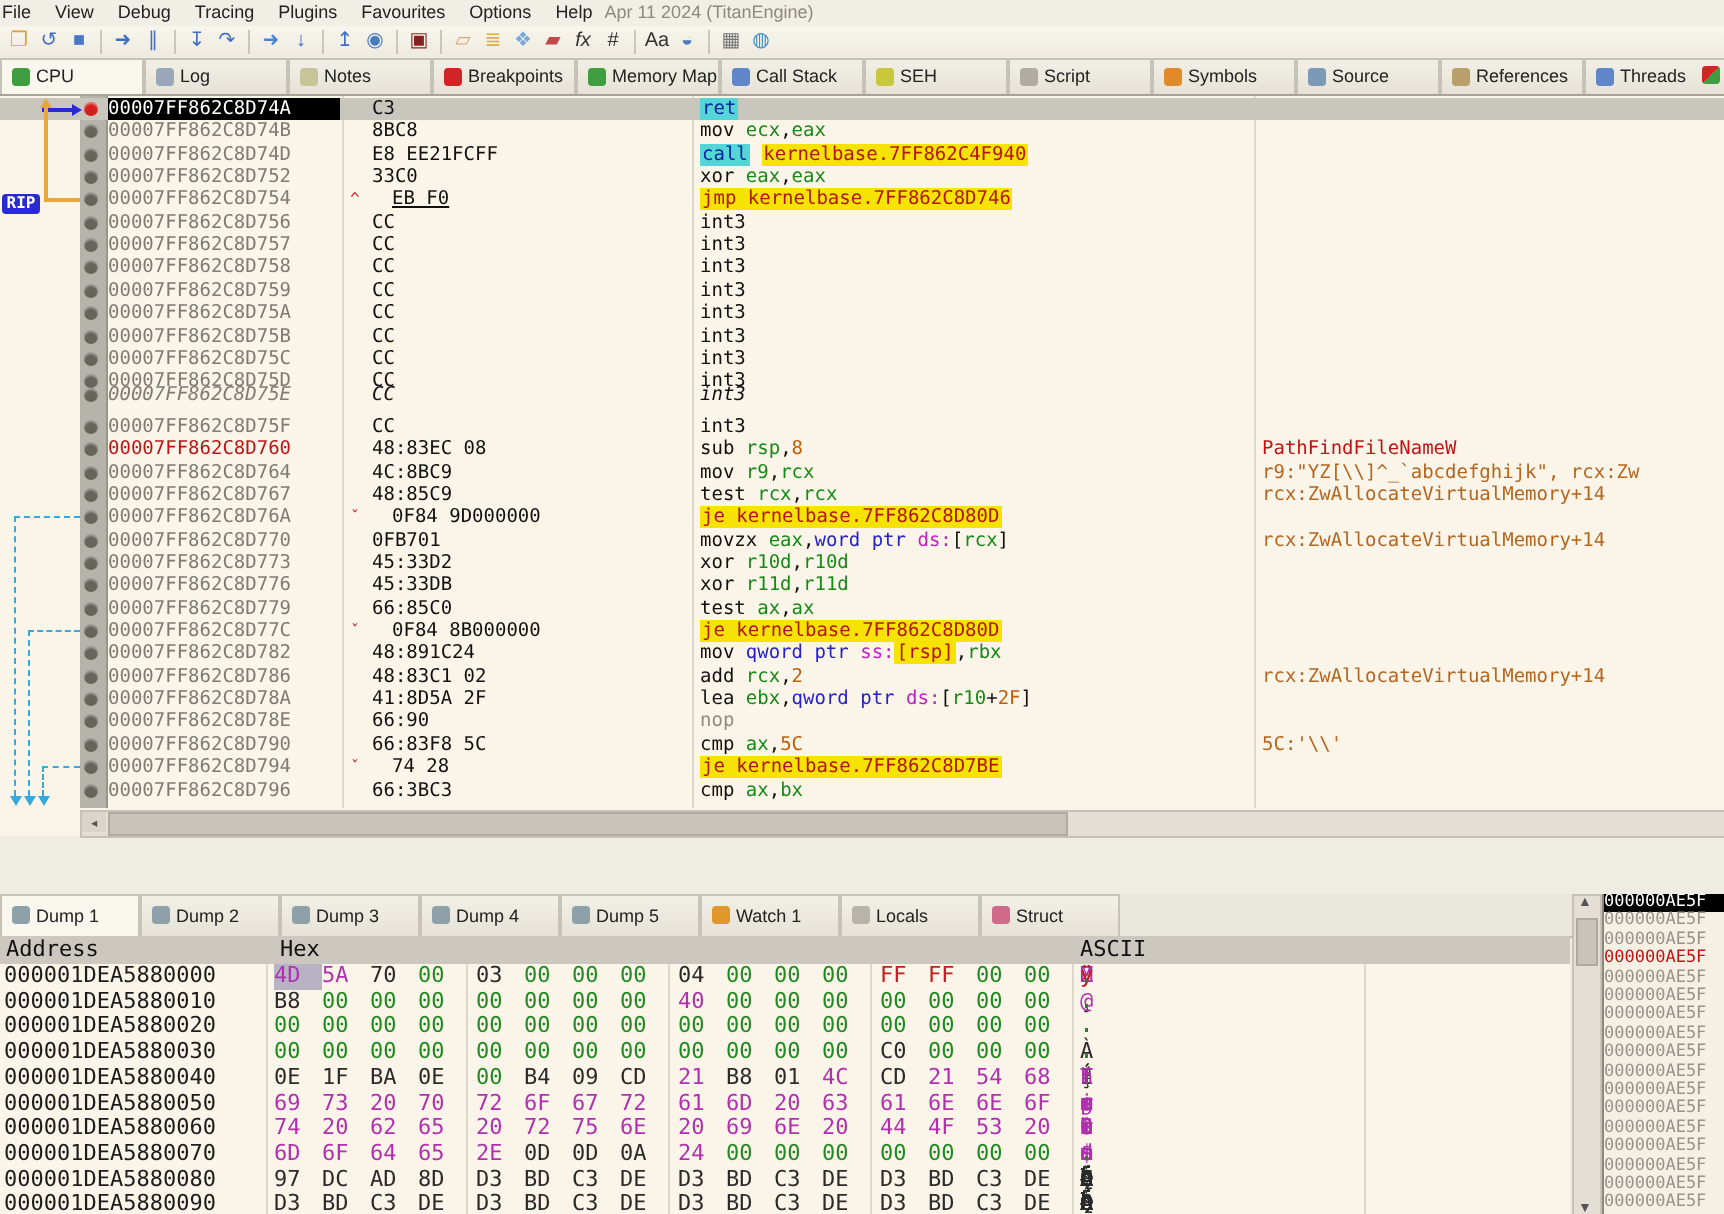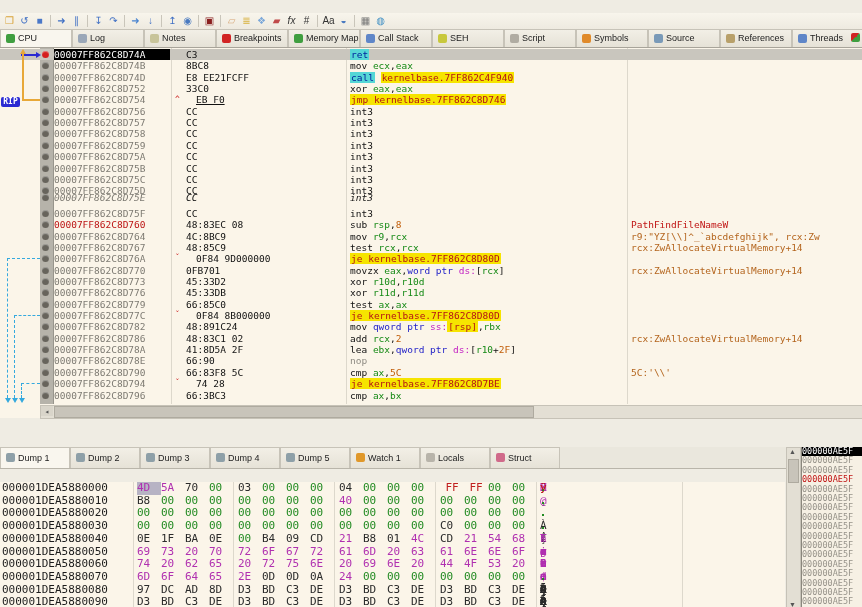--- a/index.html
+++ b/index.html
@@ -61,36 +61,37 @@
   
   #dumphead{position:absolute;left:0;top:468px;width:785px;height:14px;background:#ccc8bf;border-bottom:1px solid #b1ada3;font-size:11px;color:#111;}
   #dumphead span{position:absolute;top:0;}
   #dumpbody{position:absolute;left:0;top:482px;width:785px;height:125px;background:#fbf5e9;overflow:hidden;font-size:11px;}
   .hrow{position:absolute;left:0;width:785px;height:12.7px;line-height:12.8px;white-space:nowrap;cursor:default;}
   .haddr{position:absolute;left:2px;color:#1c1c1c;}
   .hbyte{position:absolute;width:24px;text-align:left;}
   .hasc{position:absolute;left:540px;letter-spacing:2.1px;}
   .hasc span{display:inline-block;width:0;letter-spacing:0;}
   .gsep{position:absolute;top:0;height:125px;width:1px;background:#ddd8cc;}
-  .b-g{color:#218a21;} .b-m{color:#b030b0;} .b-r{color:#c02020;text-align:center;} .b-k{color:#2b2b2b;}
+  .b-g{color:#218a21;} .b-m{color:#b030b0;} .b-r{color:#c02020;} .b-k{color:#2b2b2b;}
   .selbyte{background:#b7b3c4;}
   .hlMZ{background:#f6e400;}
   
   #dvscroll{position:absolute;left:786px;top:447px;width:13px;height:160px;background:#e3dfd4;border:1px solid #c6c2b7;font-size:7px;color:#555;text-align:center;}
   #dvthumb{position:absolute;left:1px;top:11px;width:9px;height:22px;background:#c8c4ba;border:1px solid #aeaa9f;}
   
   #stack{position:absolute;left:801px;top:447px;width:61px;height:160px;background:#f6f0e4;border-left:1px solid #8b877d;overflow:hidden;font-size:8.5px;}
   .srow{position:absolute;left:0;width:70px;height:9.4px;line-height:9.5px;color:#97938a;white-space:nowrap;cursor:default;}
   .srow.sel{background:#000;color:#fff;}
   .srow.red{color:#c01414;}
 </style>
 </head>
 <body>
 
 <div id="app">
+  <div id="menubar"><span class="mitem">File</span><span class="mitem">View</span><span class="mitem">Debug</span><span class="mitem">Tracing</span><span class="mitem">Plugins</span><span class="mitem">Favourites</span><span class="mitem">Options</span><span class="mitem">Help</span><span id="mdate">Apr 11 2024 (TitanEngine)</span></div>
   <div id="toolbar"><span class="ticon" style="color: rgb(217, 164, 60);">❐</span><span class="ticon" style="color: rgb(63, 111, 196);">↺</span><span class="ticon" style="color: rgb(74, 120, 200);">■</span><span class="tsep"></span><span class="ticon" style="color: rgb(63, 111, 196);">➜</span><span class="ticon" style="color: rgb(63, 111, 196);">∥</span><span class="tsep"></span><span class="ticon" style="color: rgb(63, 111, 196);">↧</span><span class="ticon" style="color: rgb(63, 111, 196);">↷</span><span class="tsep"></span><span class="ticon" style="color: rgb(74, 132, 208);">➜</span><span class="ticon" style="color: rgb(63, 111, 196);">↓</span><span class="tsep"></span><span class="ticon" style="color: rgb(63, 111, 196);">↥</span><span class="ticon" style="color: rgb(74, 122, 192);">◉</span><span class="tsep"></span><span class="ticon" style="color: rgb(138, 31, 31);">▣</span><span class="tsep"></span><span class="ticon" style="color: rgb(215, 168, 121);">▱</span><span class="ticon" style="color: rgb(215, 177, 60);">≣</span><span class="ticon" style="color: rgb(122, 167, 217);">❖</span><span class="ticon" style="color: rgb(192, 74, 74);">▰</span><span class="ticon" style="color: rgb(51, 51, 51); font-style: italic;">fx</span><span class="ticon" style="color: rgb(51, 51, 51);">#</span><span class="tsep"></span><span class="ticon" style="color: rgb(51, 51, 51);">Aa</span><span class="ticon" style="color: rgb(74, 122, 192);">◒</span><span class="tsep"></span><span class="ticon" style="color: rgb(119, 119, 119);">▦</span><span class="ticon" style="color: rgb(63, 143, 196);">◍</span></div>
   <div id="tabbar"><span class="tab active"><span class="ibox" style="background: rgb(63, 158, 63);"></span><span class="tl">CPU</span></span><span class="tab"><span class="ibox" style="background: rgb(154, 167, 184);"></span><span class="tl">Log</span></span><span class="tab"><span class="ibox" style="background: rgb(200, 196, 154);"></span><span class="tl">Notes</span></span><span class="tab"><span class="ibox" style="background: rgb(209, 36, 36);"></span><span class="tl">Breakpoints</span></span><span class="tab"><span class="ibox" style="background: rgb(63, 158, 63);"></span><span class="tl">Memory Map</span></span><span class="tab"><span class="ibox" style="background: rgb(95, 134, 200);"></span><span class="tl">Call Stack</span></span><span class="tab"><span class="ibox" style="background: rgb(200, 200, 60);"></span><span class="tl">SEH</span></span><span class="tab"><span class="ibox" style="background: rgb(176, 172, 162);"></span><span class="tl">Script</span></span><span class="tab"><span class="ibox" style="background: rgb(224, 138, 42);"></span><span class="tl">Symbols</span></span><span class="tab"><span class="ibox" style="background: rgb(122, 154, 184);"></span><span class="tl">Source</span></span><span class="tab"><span class="ibox" style="background: rgb(184, 160, 106);"></span><span class="tl">References</span></span><span class="tab"><span class="ibox" style="background: rgb(95, 134, 200);"></span><span class="tl">Threads</span></span><span style="position: absolute; right: 2px; top: 4px; width: 9px; height: 9px; background: linear-gradient(135deg, rgb(209, 36, 36) 50%, rgb(63, 158, 63) 50%); border-radius: 2px;"></span></div>
   <div id="disasm" class="mono">
     <div id="gutter"></div>
     <div class="vsep" style="left:171px"></div>
     <div class="vsep" style="left:346px"></div>
     <div class="vsep" style="left:627px"></div>
     <div id="drows">
         <div class="drow sel" style="top: 1px;">
           <span class="dot red"></span>
@@ -305,20 +306,25 @@
         <div class="hline" style="left: 21px; top: 335.15px; width: 19px; border-top: 1px dashed rgb(53, 169, 222);"></div>
         <div class="vline" style="left: 21px; top: 335.15px; height: 14.85px; border-left: 1px dashed rgb(53, 169, 222);"></div>
         <div class="cydn" style="left: 19px; top: 350px;"></div>
       </div>
     <div id="hscroll">
       <div id="harrow">◂</div>
       <div id="hthumb"></div>
     </div>
   </div>
   <div id="dumptabs"><span class="dtab active"><span class="ibox" style="background: rgb(142, 160, 168);"></span><span class="tl">Dump 1</span></span><span class="dtab"><span class="ibox" style="background: rgb(142, 160, 168);"></span><span class="tl">Dump 2</span></span><span class="dtab"><span class="ibox" style="background: rgb(142, 160, 168);"></span><span class="tl">Dump 3</span></span><span class="dtab"><span class="ibox" style="background: rgb(142, 160, 168);"></span><span class="tl">Dump 4</span></span><span class="dtab"><span class="ibox" style="background: rgb(142, 160, 168);"></span><span class="tl">Dump 5</span></span><span class="dtab"><span class="ibox" style="background: rgb(224, 152, 42);"></span><span class="tl">Watch 1</span></span><span class="dtab"><span class="ibox" style="background: rgb(184, 180, 170);"></span><span class="tl">Locals</span></span><span class="dtab"><span class="ibox" style="background: rgb(208, 106, 138);"></span><span class="tl">Struct</span></span></div>
+  <div id="dumphead" class="mono">
+    <span style="left:3px">Address</span>
+    <span style="left:140px">Hex</span>
+    <span style="left:540px">ASCII</span>
+  </div>
   <div id="dumpbody" class="mono">
     <div class="gsep" style="left:133px"></div>
     <div class="gsep" style="left:233px"></div>
     <div class="gsep" style="left:334px"></div>
     <div class="gsep" style="left:435px"></div>
     <div class="gsep" style="left:536px"></div>
     <div class="gsep" style="left:682px"></div>
   <div class="hrow" style="top: 0px;">
         <span class="haddr">000001DEA5880000</span>
         <span class="hbyte b-m selbyte" style="left: 137px;">4D</span>

